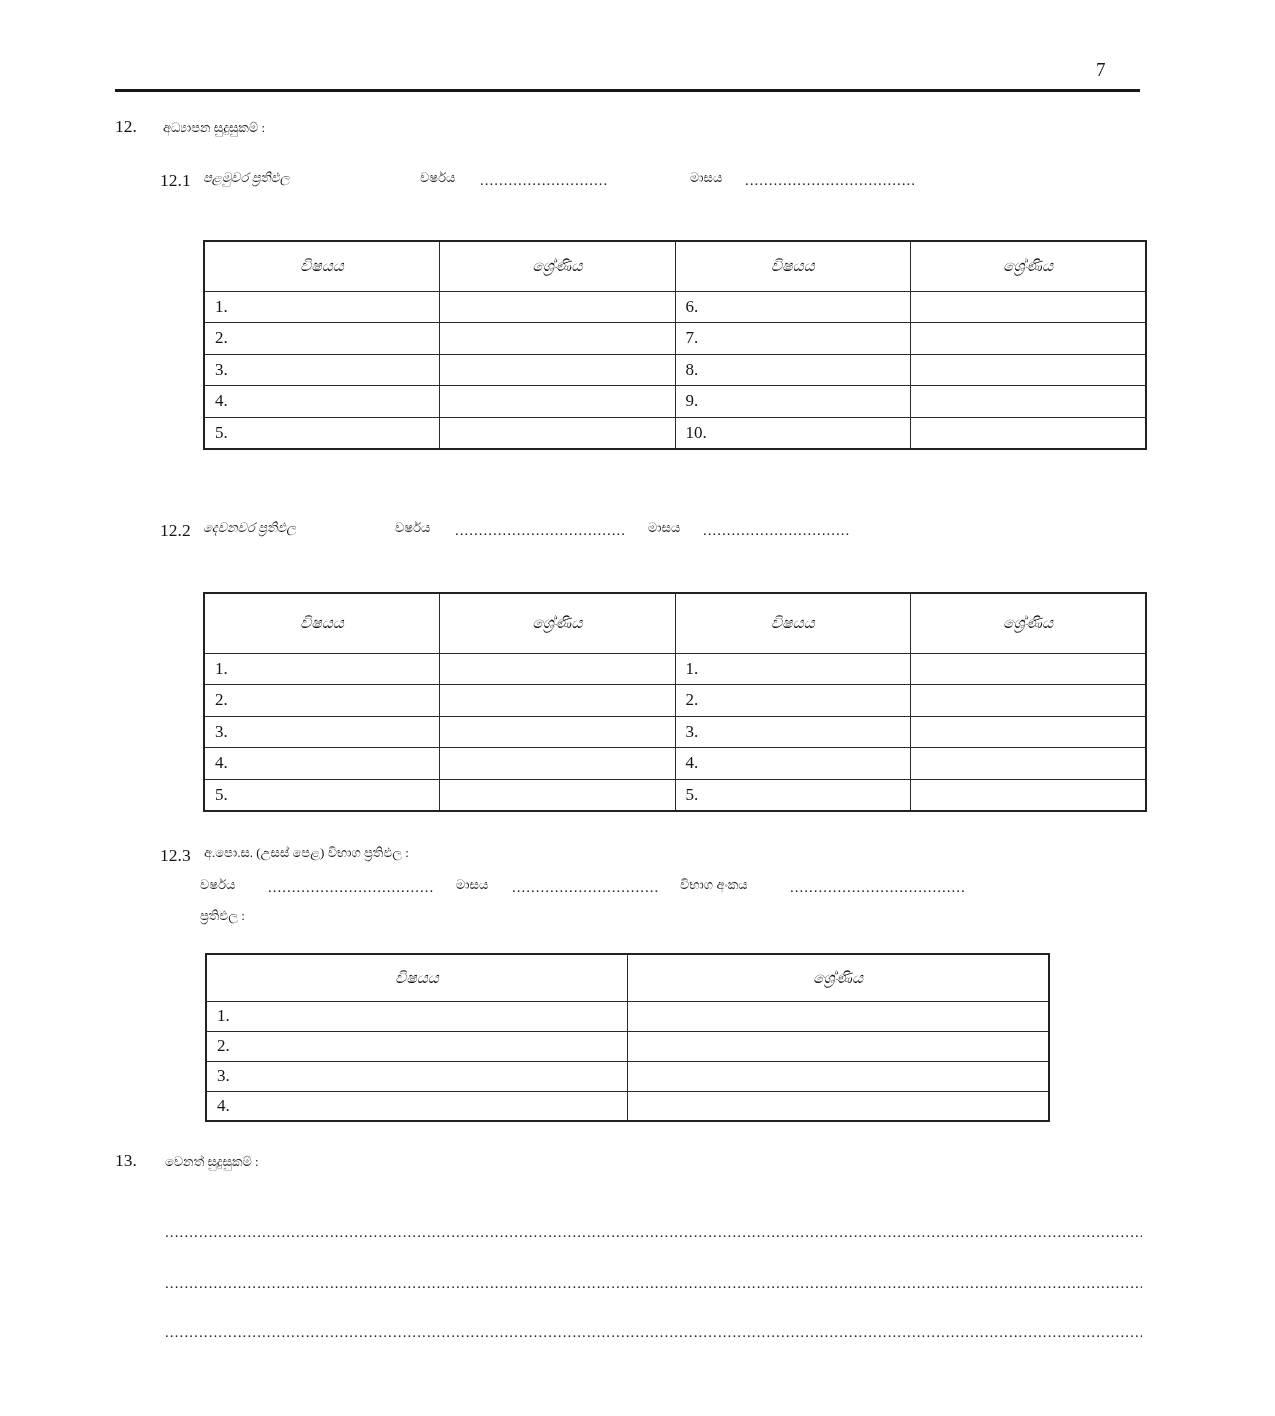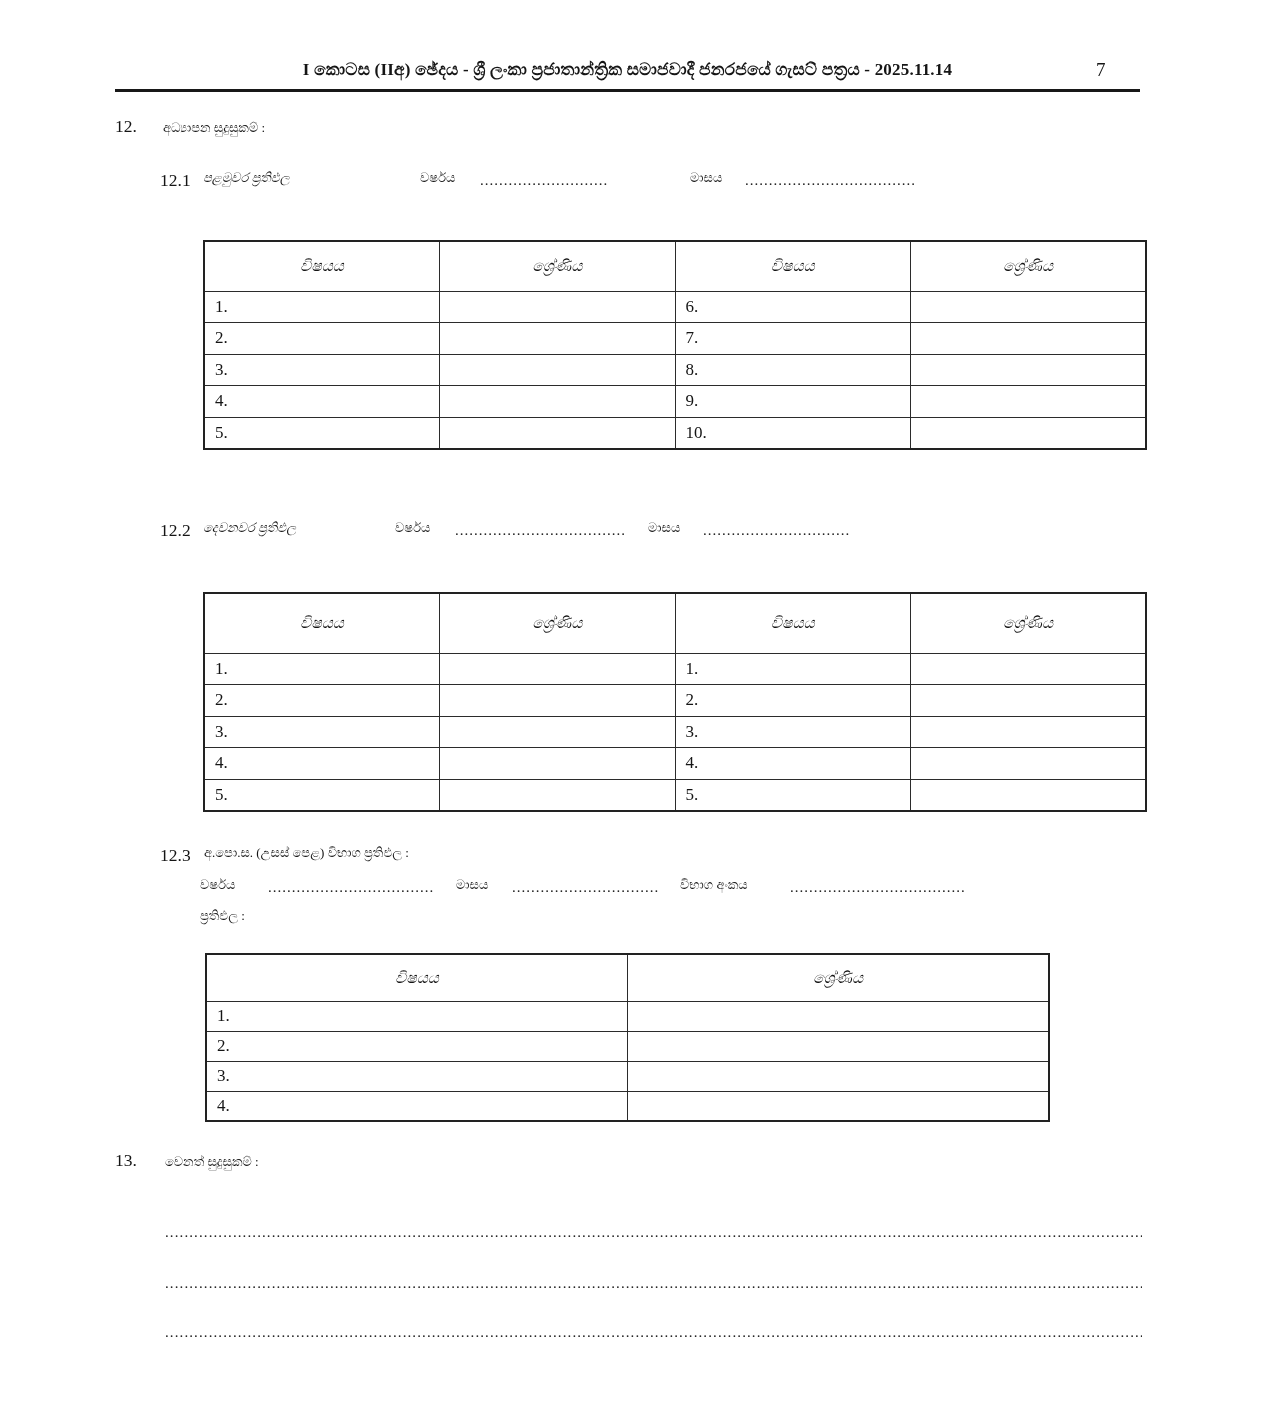--- a/index.html
+++ b/index.html
@@ -61,21 +61,20 @@
     left: 165px; width: 977px; height: 20px;
     font-size: 15px; letter-spacing: 1.1px; color: #222;
     white-space: nowrap; overflow: hidden;
   }
 </style>
 </head>
 <body>
 
 <div class="page">
 
-  <div class="abs hdr-title">I කොටස (IIඅ) ඡේදය - ශ්‍රී ලංකා ප්‍රජාතාන්ත්‍රික සමාජවාදී ජනරජයේ ගැසට් පත්‍රය - 2025.11.14</div>
   <div class="abs hdr-pageno">7</div>
   <div class="abs hdr-rule"></div>
 
   <div class="abs" style="left:115px; top:116px;">
     <span class="sec-num">12.</span>
     <span class="sec-text" style="margin-left:22px;">අධ්‍යාපන සුදුසුකම් :</span>
   </div>
 
   <div class="abs" style="left:0; top:170px; width:1267px; height:24px;">
     <span class="abs sec-num" style="left:160px; top:0;">12.1</span>

